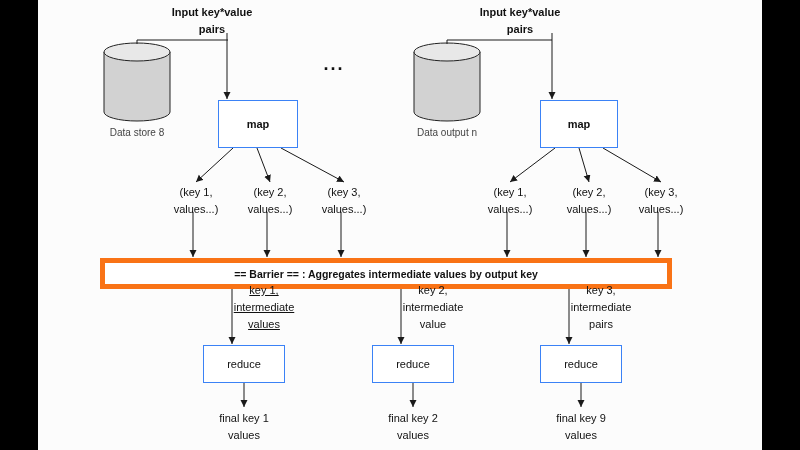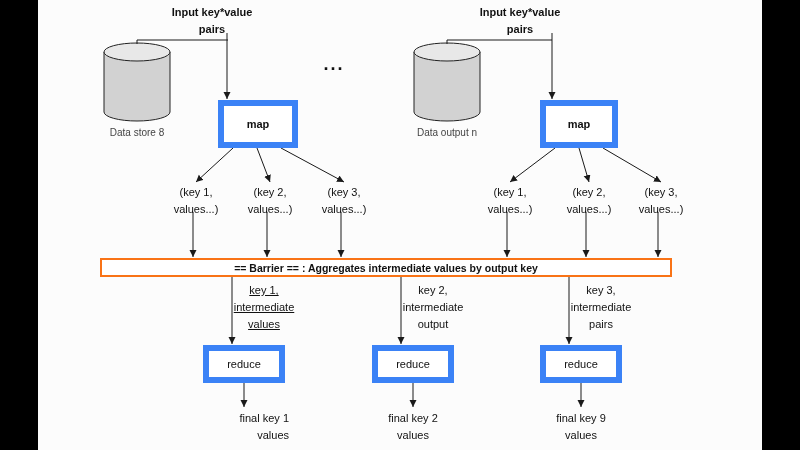--- a/index.html
+++ b/index.html
@@ -19,28 +19,28 @@
   .letterbox.right { left:762px; }
   svg.overlay { position:absolute; left:0; top:0; width:800px; height:450px; }
   .lbl {
     position:absolute; white-space:pre-line; text-align:center;
     font-size:11px; line-height:17px; color:#111;
   }
   .bold { font-weight:bold; }
   .small { font-size:10px; color:#444; }
   .ellipsis { font-size:18px; font-weight:bold; letter-spacing:2px; }
   .box {
-    position:absolute; background:#fff; border:6px solid #3b82f6;
+    position:absolute; background:#fff; border:1px solid #3b82f6;
     display:flex; align-items:center; justify-content:center;
     font-size:11px; color:#111;
   }
   .map-box { font-weight:bold; }
   .barrier {
-    position:absolute; left:100px; top:258px; width:572px; height:19px;
-    background:#fff; border:2px solid #f97316;
+    position:absolute; left:100px; top:258px; width:572px; height:31px;
+    background:#fff; border:5px solid #f97316;
     display:flex; align-items:center; justify-content:center;
     font-size:10.5px; font-weight:600; color:#111;
   }
   line { stroke:#1a1a1a; stroke-width:1; }
 </style>
 </head>
 <body>
 
 <div class="paper"></div>
 <div class="letterbox left"></div>
@@ -137,33 +137,33 @@
 
 <div class="barrier">
   <span>== Barrier ==  : Aggregates intermediate values by output key</span>
 </div>
 
 <div class="lbl" style="left:224px; top:282px; width:80px;text-decoration:underline;">key 1,
 intermediate
 values</div>
 <div class="lbl" style="left:393px; top:282px; width:80px;">key 2,
 intermediate
-output</div>
+value</div>
 <div class="lbl" style="left:561px; top:282px; width:80px;">key 3,
 intermediate
 pairs</div>
 
 <div class="box" style="left:203px; top:345px; width:82px; height:38px;">
   <span>reduce</span>
 </div>
 <div class="box" style="left:372px; top:345px; width:82px; height:38px;">
   <span>reduce</span>
 </div>
 <div class="box" style="left:540px; top:345px; width:82px; height:38px;">
   <span>reduce</span>
 </div>
 
-<div class="lbl" style="left:199px; top:410px; width:90px;text-align:right;">final key 1
+<div class="lbl" style="left:199px; top:410px; width:90px;">final key 1
 values</div>
 <div class="lbl" style="left:368px; top:410px; width:90px;">final key 2
 values</div>
 <div class="lbl" style="left:536px; top:410px; width:90px;">final key 9
 values</div>
 
 </body></html>

